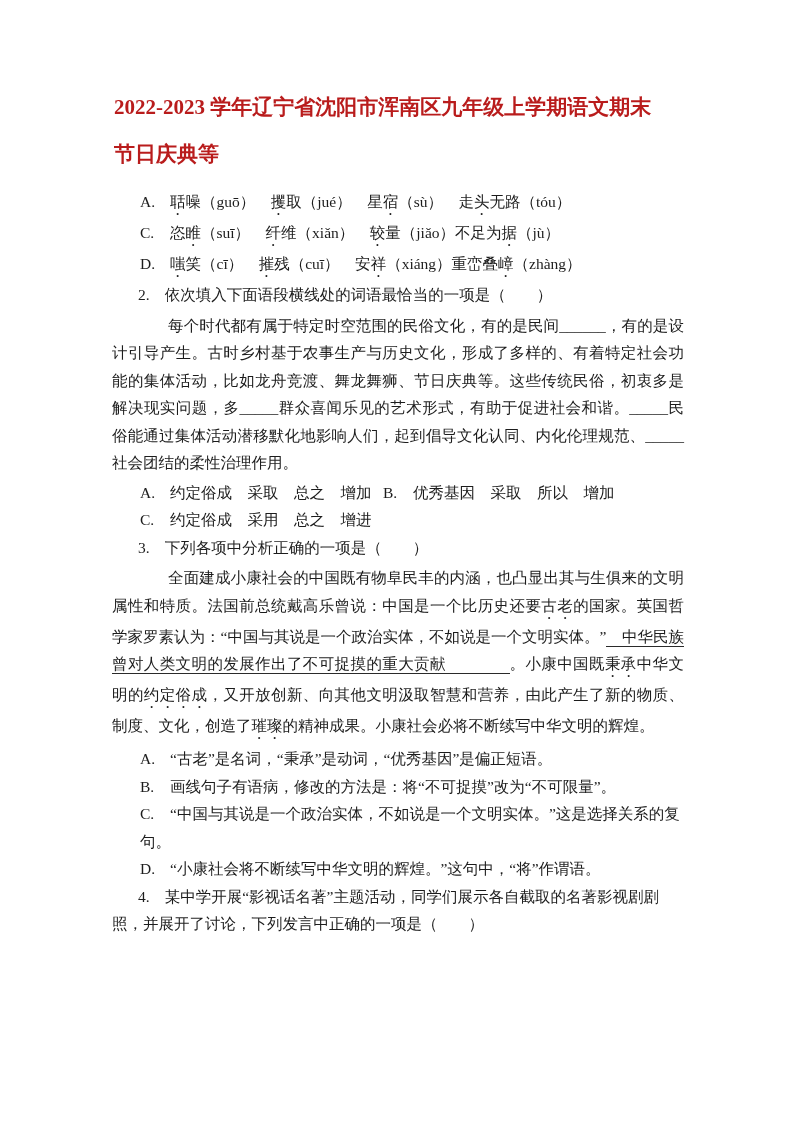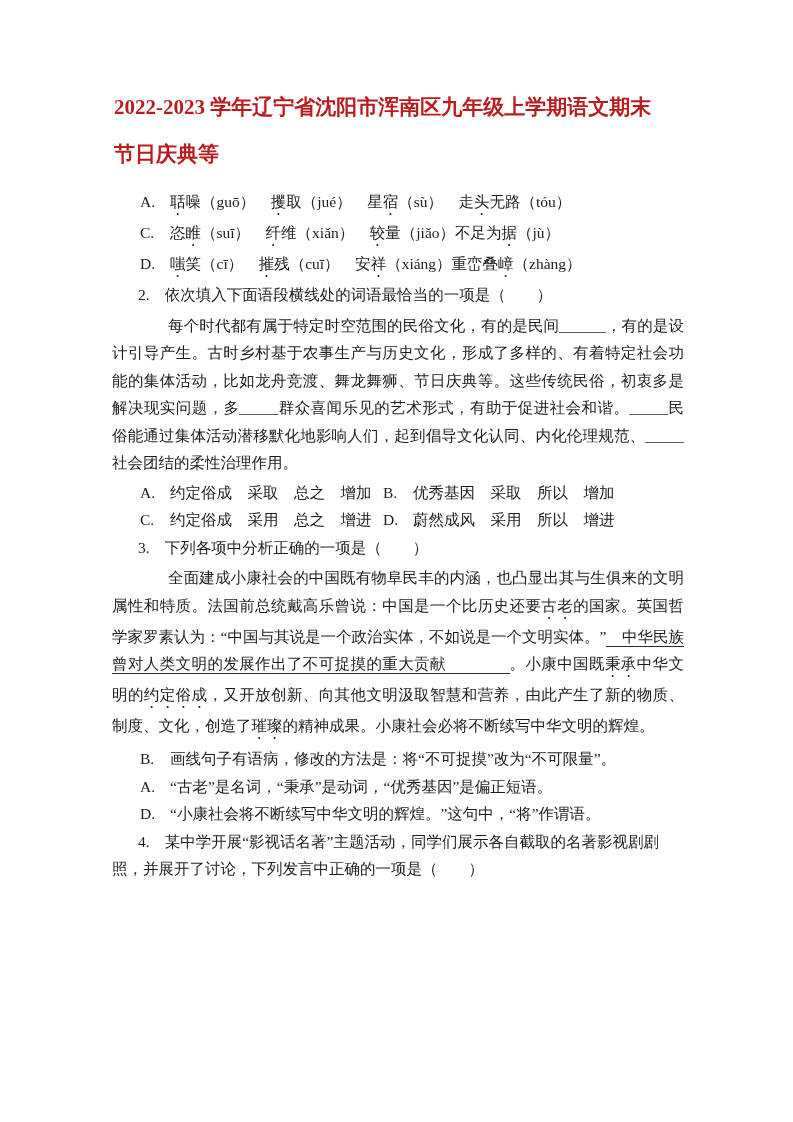--- a/index.html
+++ b/index.html
@@ -74,29 +74,29 @@
 
     <section class="question">
       <div class="stem"><span class="qnum">2.</span><span>依次填入下面语段横线处的词语最恰当的一项是（　　）</span></div>
       <div class="passage">每个时代都有属于特定时空范围的民俗文化，有的是民间______，有的是设计引导产生。古时乡村基于农事生产与历史文化，形成了多样的、有着特定社会功能的集体活动，比如龙舟竞渡、舞龙舞狮、节日庆典等。这些传统民俗，初衷多是解决现实问题，多_____群众喜闻乐见的艺术形式，有助于促进社会和谐。_____民俗能通过集体活动潜移默化地影响人们，起到倡导文化认同、内化伦理规范、_____社会团结的柔性治理作用。</div>
       <div class="optrow">
         <div class="optcell-left"><span class="olabel">A.</span><span>约定俗成　采取　总之　增加</span></div>
         <div class="optcell-right"><span class="olabel">B.</span><span>优秀基因　采取　所以　增加</span></div>
       </div>
       <div class="optrow">
         <div class="optcell-left"><span class="olabel">C.</span><span>约定俗成　采用　总之　增进</span></div>
-        <div class="optcell-right"><span class="olabel">D.</span><span>蔚然成风　采用　所以　增进</span></div>
       </div>
     </section>
 
     <section class="question">
       <div class="stem"><span class="qnum">3.</span><span>下列各项中分析正确的一项是（　　）</span></div>
       <div class="passage">全面建成小康社会的中国既有物阜民丰的内涵，也凸显出其与生俱来的文明属性和特质。法国前总统戴高乐曾说：中国是一个比历史还要<span class="dot">古老</span>的国家。英国哲学家罗素认为：“中国与其说是一个政治实体，不如说是一个文明实体。”<span class="u">　中华民族曾对人类文明的发展作出了不可捉摸的重大贡献　　　　</span>。小康中国既<span class="dot">秉承</span>中华文明的<span class="dot">约定俗成</span>，又开放创新、向其他文明汲取智慧和营养，由此产生了新的物质、制度、文化，创造了<span class="dot">璀璨</span>的精神成果。小康社会必将不断续写中华文明的辉煌。</div>
+      <div class="opt"><span class="olabel">A.</span><span>“古老”是名词，“秉承”是动词，“优秀基因”是偏正短语。</span></div>
       <div class="opt"><span class="olabel">B.</span><span>画线句子有语病，修改的方法是：将“不可捉摸”改为“不可限量”。</span></div>
-      <div class="opt"><span class="olabel">A.</span><span>“古老”是名词，“秉承”是动词，“优秀基因”是偏正短语。</span></div>
+      <div class="opt"><span class="olabel">C.</span><span>“中国与其说是一个政治实体，不如说是一个文明实体。”这是选择关系的复句。</span></div>
       <div class="opt"><span class="olabel">D.</span><span>“小康社会将不断续写中华文明的辉煌。”这句中，“将”作谓语。</span></div>
     </section>
 
     <section class="question">
       <div class="stem"><span class="qnum">4.</span><span>某中学开展“影视话名著”主题活动，同学们展示各自截取的名著影视剧剧照，并展开了讨论，下列发言中正确的一项是（　　）</span></div>
     </section>
 
   </div>
 </div>
 

